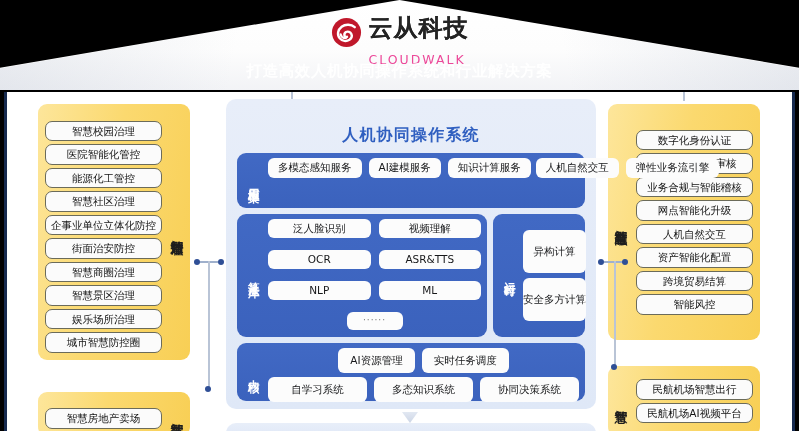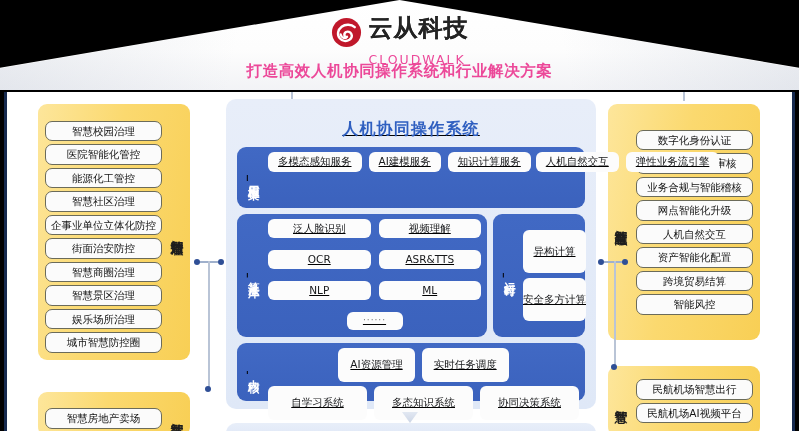--- a/index.html
+++ b/index.html
@@ -91,21 +91,21 @@
     margin-top: 14px;
   }
   .roof-subtitle {
     position: absolute;
     left: 0;
     top: 61px;
     width: 799px;
     text-align: center;
     font-size: 15.5px;
     font-weight: 700;
-    color: #ec4899;
+    color: #ffffff;
     letter-spacing: 0.6px;
   }
 
   
   .walls {
     position: absolute;
     left: 4px;
     top: 92px;
     width: 791px;
     height: 339px;
@@ -186,24 +186,23 @@
   
   .center-panel {
     position: absolute;
     left: 226px;
     top: 99px;
     width: 370px;
     height: 310px;
     background: linear-gradient(180deg, #e8eef9 0%, #dfe8f7 100%);
     border-radius: 10px;
     box-sizing: border-box;
-    padding: 16px 11px 8px 11px;
-    display: flex;
-    flex-direction: column;
-    text-decoration: underline;
+    padding: 22px 11px 8px 11px;
+    display: flex;
+    flex-direction: column;
   }
   .center-title {
     text-align: center;
     font-size: 16px;
     font-weight: 700;
     color: #2f5fc0;
     letter-spacing: 1.2px;
     margin: 4px 0 7px 0;
   }
   .blue-box {
@@ -301,21 +300,21 @@
   
   .kernel-box { margin-top: 6px; }
   .kernel-content {
     flex: 1;
     display: flex;
     flex-direction: column;
     gap: 4px;
     padding-left: 4px;
   }
   .kernel-row { display: flex; gap: 7px; justify-content: center; }
-  .kernel-row .wchip { height: 34px; padding: 0 12px; }
+  .kernel-row .wchip { height: 25px; padding: 0 12px; }
   .kernel-row.bottom .wchip { flex: 1; padding: 0 4px; }
 
   
   .bottom-arrow {
     position: absolute;
     left: 402px;
     top: 412px;
     width: 16px;
     height: 11px;
     background: linear-gradient(180deg, #e2e8f2 0%, #cdd6e6 100%);

